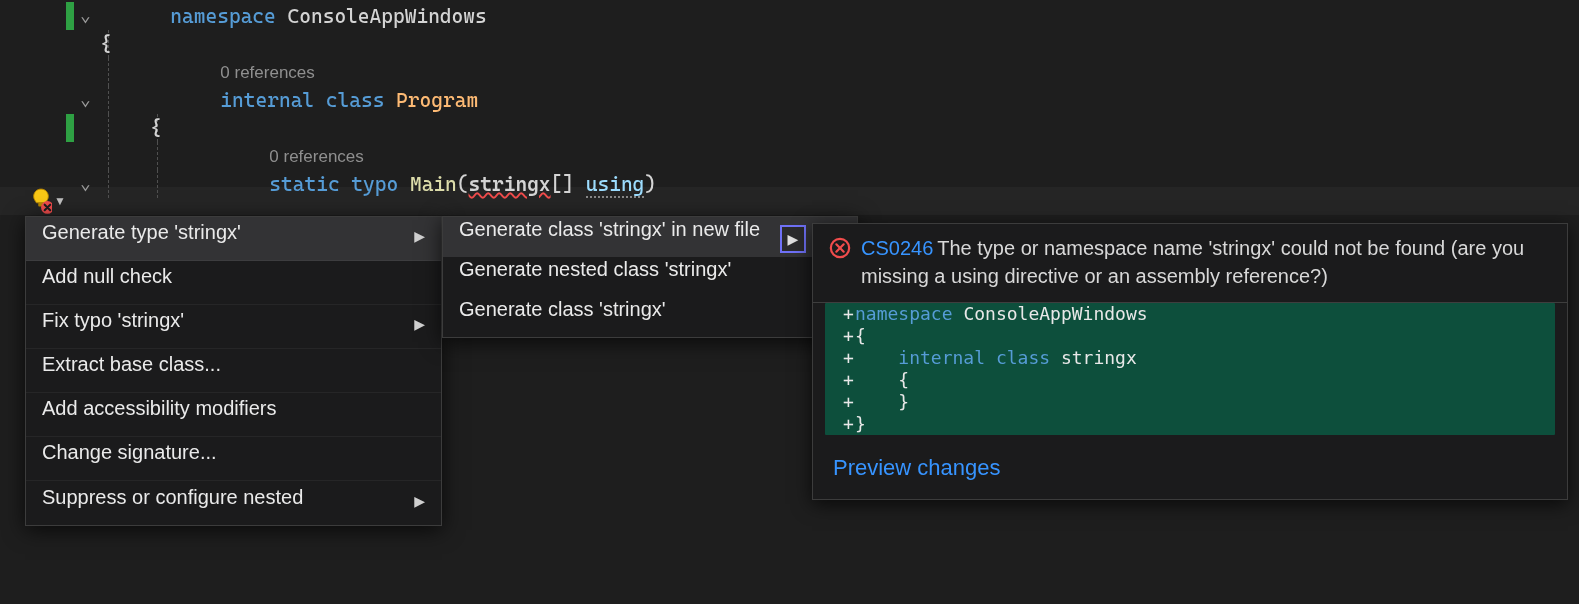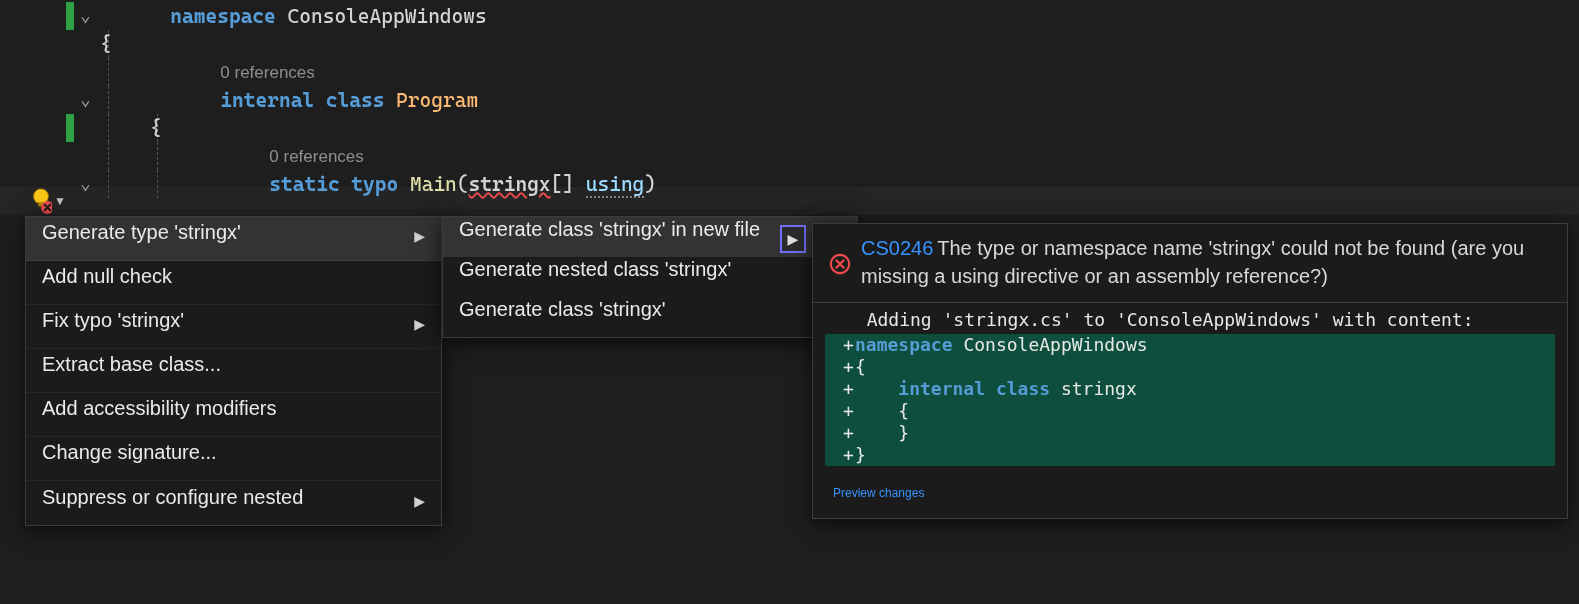--- a/index.html
+++ b/index.html
@@ -51,21 +51,21 @@
   .code-col { padding-left: 22px; position: relative; white-space: pre; }
   .guide {
     position: absolute;
     width: 0;
     border-left: 1px dashed #505050;
     top: 0;
     bottom: 0;
   }
   .guide.g1 { left: 108px; }
   .guide.g2 { left: 157px; }
-  .tok-key   { color: #569CD6; font-weight: bold; }
+  .tok-key   { color: #569CD6; }
   .tok-ns    { color: #D4D4D4; }
   .tok-brace { color: #D4D4D4; }
   .tok-type  { color: #fdba74; }
   .tok-meth  { color: #DCDCAA; }
   .tok-args  { color: #9CDCFE; }
   .tok-pu    { color: #D4D4D4; }
   .codelens { color: #8f8f8f; font-size: 17px; font-family: "Segoe UI", Arial, sans-serif; font-weight: 400; }
   .err-underline {
     text-decoration-line: underline;
     text-decoration-style: wavy;
@@ -154,21 +154,20 @@
     color: #d8d8d8;
     font-size: 20px;
     padding-bottom: 12px;
   }
   .preview-error {
     display: flex;
     gap: 10px;
     padding: 10px 18px 12px 16px;
     line-height: 28px;
     border-bottom: 1px solid #3e3e3e;
-    align-items: center;
   }
   .err-icon {
     width: 22px; height: 22px;
     flex: 0 0 22px;
     margin-top: 3px;
   }
   .err-code { color: #3794ff; margin-right: 4px; }
   .preview-diff {
     margin: 0 12px 0 12px;
   }
@@ -187,21 +186,21 @@
     display: flex;
     font-family: Consolas, monospace;
     font-size: 18px;
     line-height: 22px;
     white-space: pre;
     padding-left: 18px;
   }
   .plus { color: #e8e8e8; width: 12px; }
   .preview-link {
     color: #3794ff;
-    font-size: 12px;
+    font-size: 22px;
     padding: 20px 16px 6px 20px;
     cursor: pointer;
   }
 </style>
 </head>
 <body>
 
 <div class="editor">
   <div class="highlight-line"></div>
 
@@ -322,21 +321,20 @@
     <svg class="err-icon" viewBox="0 0 24 24">
       <circle cx="12" cy="12" r="10" fill="none" stroke="#F14C4C" stroke-width="2.4"></circle>
       <path d="M8 8 L16 16 M16 8 L8 16" stroke="#F14C4C" stroke-width="2.4" stroke-linecap="round"></path>
     </svg>
     <div>
       <span class="err-code">CS0246</span><span>The type or namespace name 'stringx' could not be found (are you missing a using directive or an assembly reference?)</span>
     </div>
   </div>
 
   <div class="preview-diff">
-    <div class="diff-header">  Adding 'stringx.cs' to 'ConsoleAppWindows' with content:</div>
     <div class="diff-body">
       <div class="diff-line"><span class="plus">+</span><span class="tok-key">namespace </span><span style="color:#e8e8e8;">ConsoleAppWindows</span></div>
       <div class="diff-line"><span class="plus">+</span><span style="color:#e8e8e8;">{</span></div>
       <div class="diff-line"><span class="plus">+</span><span class="tok-key">    internal </span><span class="tok-key">class </span><span style="color:#e8e8e8;">stringx</span></div>
       <div class="diff-line"><span class="plus">+</span><span style="color:#e8e8e8;">    {</span></div>
       <div class="diff-line"><span class="plus">+</span><span style="color:#e8e8e8;">    }</span></div>
       <div class="diff-line"><span class="plus">+</span><span style="color:#e8e8e8;">}</span></div>
     </div>
   </div>
 

